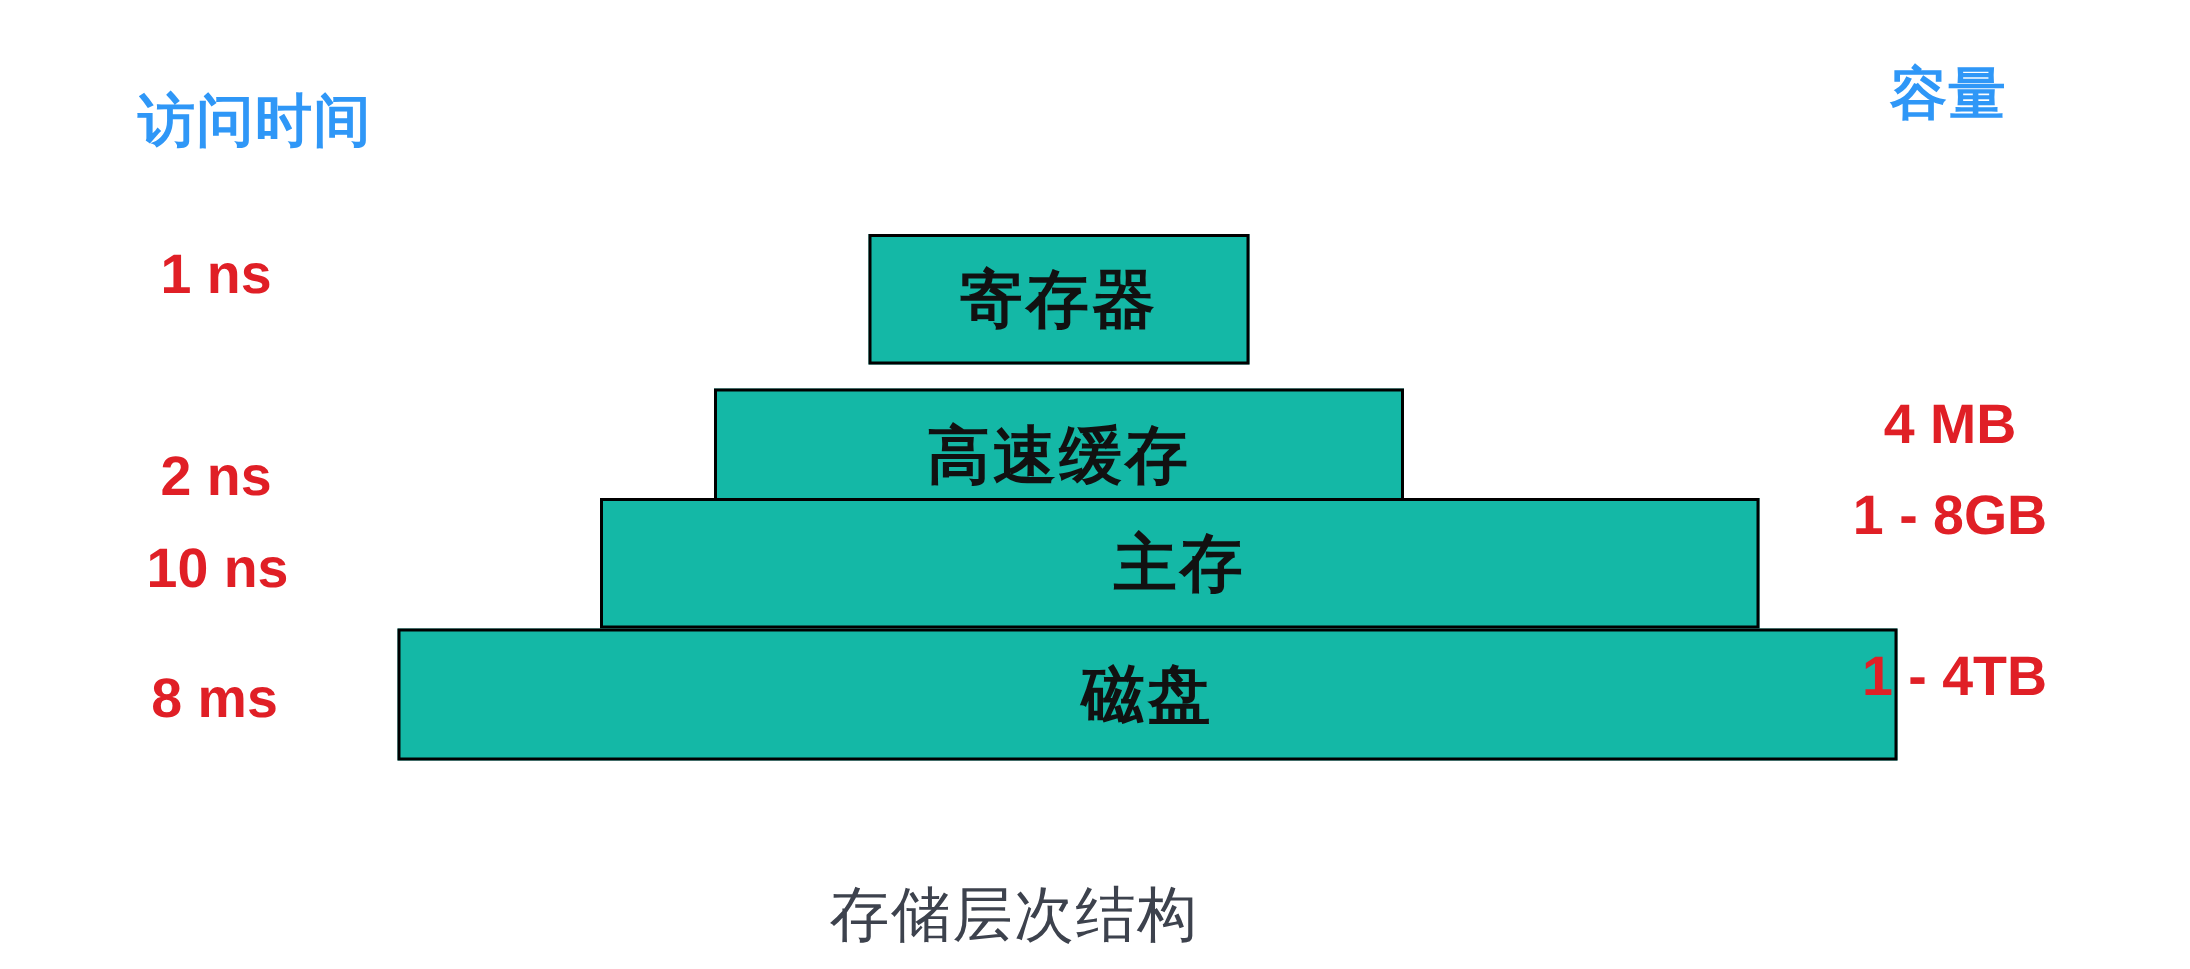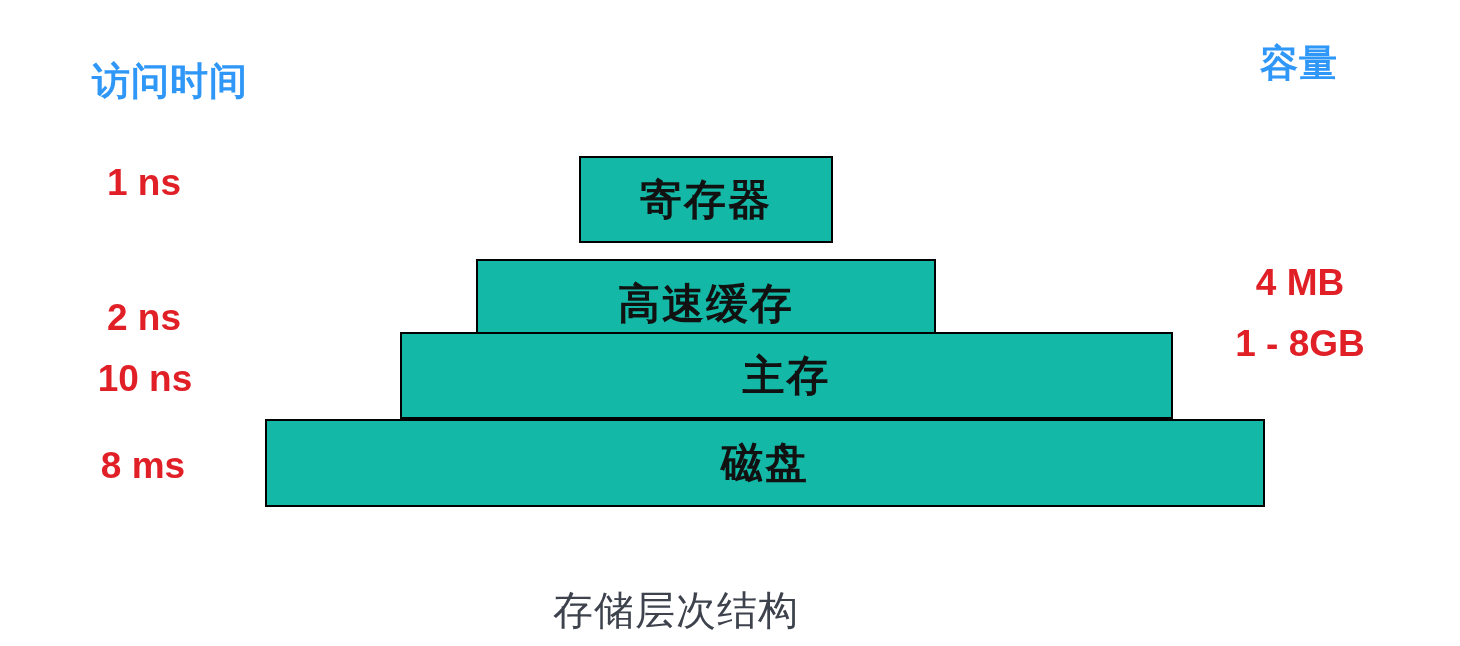--- a/index.html
+++ b/index.html
@@ -98,16 +98,17 @@
   </div>
   <div class="box" id="box-2">
     <span>主存</span>
   </div>
   <div class="box" id="box-3">
     <span>磁盘</span>
   </div>
 
   <div class="val" id="cap-1">4 MB</div>
   <div class="val" id="cap-2">1 - 8GB</div>
+  <div class="val" id="cap-3">1 - 4TB</div>
 
   <div class="caption">存储层次结构</div>
 
 </div>
 
 </body></html>

